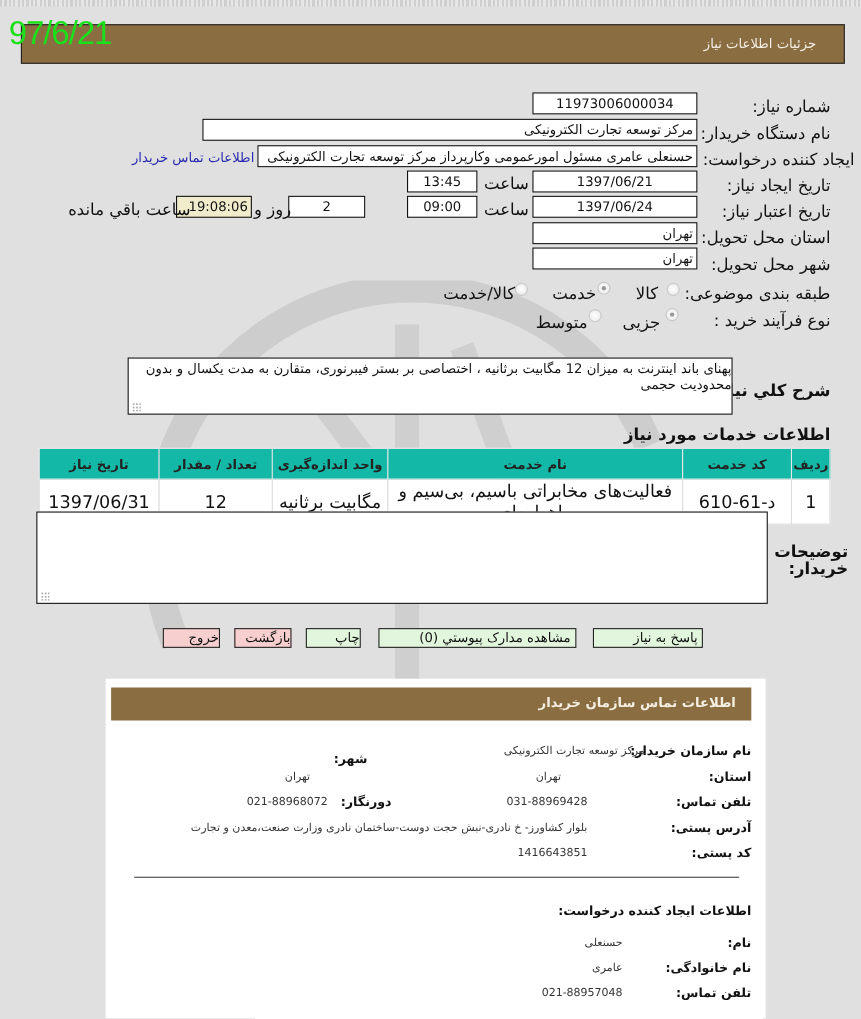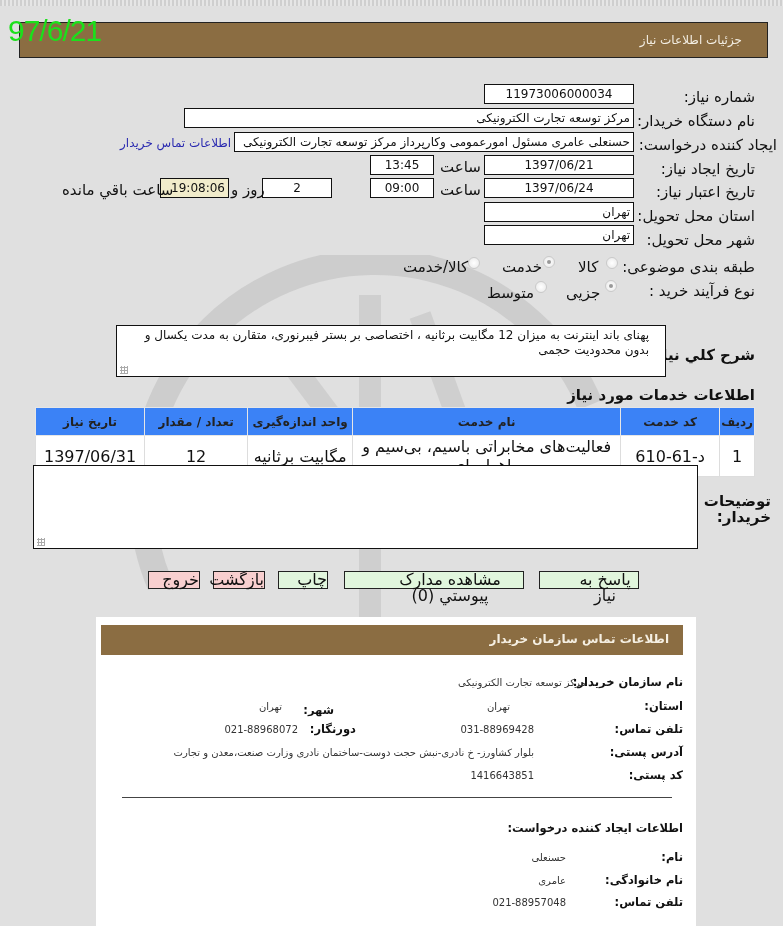--- a/index.html
+++ b/index.html
@@ -23,33 +23,33 @@
     font-size: 12px; line-height: 18px; direction: rtl; padding: 0 3px; white-space: nowrap; overflow: hidden; z-index: 2; }
   .box.c { text-align: center; }
   .box.yellow { background: #f1eccb; padding-left: 24px; }
   .link { position: absolute; color: #2a2ab0; direction: rtl; z-index: 2; font-size: 12px; cursor: pointer; }
   .radio { position: absolute; width: 12px; height: 12px; border-radius: 50%; border: 1px solid #c9c9c9;
     background: radial-gradient(circle,#fff 0,#eee 70%); box-sizing: border-box; z-index: 2; }
   .radio.on::after { content: ""; position: absolute; left: 3px; top: 3px; width: 4px; height: 4px; border-radius: 50%; background: #999; }
   .bold { font-weight: bold; }
 
   .desc { position: absolute; left: 116px; top: 325px; width: 550px; height: 52px; background: #fff; border: 1px solid #111;
-    box-sizing: border-box; direction: rtl; text-align: right; padding: 2px 16px; font-size: 12px; line-height: 15px; z-index: 2; }
+    box-sizing: border-box; direction: rtl; text-align: right; padding: 2px 0; font-size: 12px; line-height: 15px; z-index: 2; }
   .grip { position: absolute; left: 3px; bottom: 2px; width: 8px; height: 8px;
     background: radial-gradient(circle,#aaa 1px,transparent 1.2px) 0 0/3px 3px; }
 
   table.svc { position: absolute; left: 35px; top: 407px; width: 720px; border-collapse: collapse; direction: rtl; z-index: 2;
     border: 1px solid #c8c8c8; }
-  table.svc th { background: #3b82f6; color: #222; font-size: 12px; font-weight: bold; height: 25px; border: 1px solid #e6e6e6; }
+  table.svc th { background: #14b8a6; color: #222; font-size: 12px; font-weight: bold; height: 25px; border: 1px solid #e6e6e6; }
   table.svc td { background: #fff; height: 22px; text-align: center; font-size: 16px; border: 1px solid #ddd; }
 
   .buyer-notes { position: absolute; left: 33px; top: 465px; width: 665px; height: 84px; background: #fff; border: 1px solid #111;
     box-sizing: border-box; z-index: 2; }
 
-  .btn { position: absolute; height: 18px; border: 1px solid #222; box-sizing: border-box; font-size: 16px; line-height: 16px;
+  .btn { position: absolute; height: 18px; border: 1px solid #222; box-sizing: border-box; font-size: 12px; line-height: 16px;
     text-align: center; direction: rtl; z-index: 2; cursor: pointer; padding-left: 32px; }
   .btn.green { background: #e1f6dd; }
   .btn.red { background: #f8cfcf; }
 
   .panel { position: absolute; left: 96px; top: 617px; width: 600px; height: 309px; background: #fff; z-index: 3; }
   .panel-head { position: absolute; left: 5px; top: 8px; width: 582px; height: 30px; background: #8b6d42; }
   .panel-head span { position: absolute; right: 14px; top: 7px; color: #f5efe2; font-weight: bold; font-size: 12px; }
   .p-lbl { position: absolute; font-weight: bold; font-size: 11.5px; direction: rtl; text-align: right; white-space: nowrap; }
   .p-val { position: absolute; font-size: 10px; color: #333; direction: rtl; text-align: right; white-space: nowrap; }
   .p-rule { position: absolute; left: 26px; top: 180px; width: 550px; height: 1px; background: #444; }
@@ -158,21 +158,21 @@
 <div class="panel">
   <div class="panel-head">
     <span>اطلاعات تماس سازمان خریدار</span>
   </div>
 
   <div class="p-lbl" style="right:13px; top:58px;">نام سازمان خریدار:</div>
   <div class="p-val" style="right:110px; top:60px;">مرکز توسعه تجارت الکترونیکی</div>
 
   <div class="p-lbl" style="right:13px; top:82px;">استان:</div>
   <div class="p-val" style="right:186px; top:84px;">تهران</div>
-  <div class="p-lbl" style="right:362px; top:86px;text-align:right;">شهر:</div>
+  <div class="p-lbl" style="right:362px; top:66px;text-align:right;">شهر:</div>
   <div class="p-val" style="right:414px; top:84px;">تهران</div>
 
   <div class="p-lbl" style="right:13px; top:105px;">تلفن تماس:</div>
   <div class="p-val" style="right:162px; top:107px;">031-88969428</div>
   <div class="p-lbl" style="right:340px; top:105px;">دورنگار:</div>
   <div class="p-val" style="right:398px; top:107px;">021-88968072</div>
 
   <div class="p-lbl" style="right:13px; top:128px;">آدرس پستی:</div>
   <div class="p-val" style="right:162px; top:130px;">بلوار کشاورز- خ نادری-نبش حجت دوست-ساختمان نادری وزارت صنعت،معدن و تجارت</div>
 

